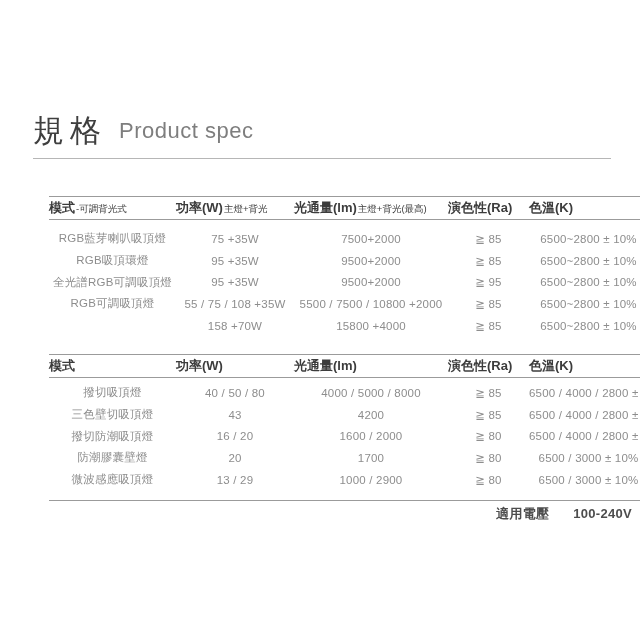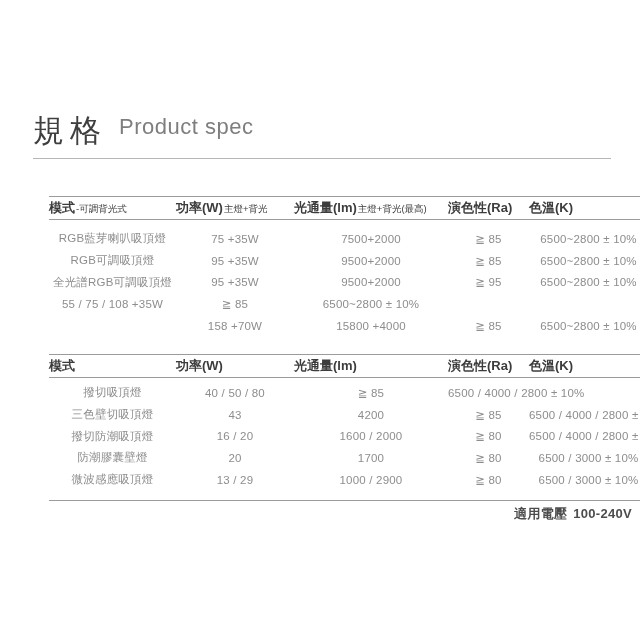--- a/index.html
+++ b/index.html
@@ -17,21 +17,21 @@
     -webkit-font-smoothing: antialiased;
   }
 
   
   .title-block {
     position: absolute;
     left: 33px;
     top: 114px;
     width: 578px;
     display: flex;
-    align-items: flex-start;
+    align-items: center;
     gap: 12px;
     border-bottom: 1px solid #b6b6b6;
     padding-bottom: 10px;
   }
   .title-zh {
     font-size: 31px;
     font-weight: 500;
     color: #3f3f3f;
     letter-spacing: 6px;
     line-height: 1.1;
@@ -99,21 +99,21 @@
   
   .voltage-note {
     position: absolute;
     top: 505px;
     right: 8px;
     font-size: 13px;
     font-weight: 600;
     color: #4d4d4d;
     letter-spacing: 0.3px;
   }
-  .voltage-note .val { margin-left: 2px; font-weight: 600; }
+  .voltage-note .val { margin-left: 20px; font-weight: 600; }
 </style>
 </head>
 <body>
 
 <div class="sheet">
 
   <header class="title-block">
     <span class="title-zh">規格</span>
     <span class="title-en">Product spec</span>
   </header>
@@ -141,35 +141,37 @@
     </div>
     <div class="tbody tbody1">
       <div class="tr">
         <div class="td">RGB藍芽喇叭吸頂燈</div>
         <div class="td">75 +35W</div>
         <div class="td">7500+2000</div>
         <div class="td">≧ 85</div>
         <div class="td">6500~2800 ± 10%</div>
       </div>
       <div class="tr">
-        <div class="td">RGB可調吸頂燈</div>
+        <div class="td">RGB吸頂環燈</div>
         <div class="td">95 +35W</div>
         <div class="td">9500+2000</div>
         <div class="td">≧ 85</div>
         <div class="td">6500~2800 ± 10%</div>
       </div>
       <div class="tr">
         <div class="td">全光譜RGB可調吸頂燈</div>
         <div class="td">95 +35W</div>
         <div class="td">9500+2000</div>
         <div class="td">≧ 95</div>
         <div class="td">6500~2800 ± 10%</div>
       </div>
       <div class="tr">
+        <div class="td">RGB可調吸頂燈</div>
         <div class="td">55 / 75 / 108  +35W</div>
+        <div class="td">5500 / 7500 / 10800 +2000</div>
         <div class="td">≧ 85</div>
         <div class="td">6500~2800 ± 10%</div>
       </div>
       <div class="tr">
         <div class="td"></div>
         <div class="td">158  +70W</div>
         <div class="td">15800 +4000</div>
         <div class="td">≧ 85</div>
         <div class="td">6500~2800 ± 10%</div>
       </div>
@@ -191,20 +193,21 @@
         <span class="th-main">演色性(Ra)</span>
       </div>
       <div class="th">
         <span class="th-main">色溫(K)</span>
       </div>
     </div>
     <div class="tbody tbody2">
       <div class="tr">
         <div class="td">撥切吸頂燈</div>
         <div class="td">40 / 50 / 80</div>
+        <div class="td">4000 / 5000 / 8000</div>
         <div class="td">≧ 85</div>
         <div class="td">6500 / 4000 / 2800 ± 10%</div>
       </div>
       <div class="tr">
         <div class="td">三色壁切吸頂燈</div>
         <div class="td">43</div>
         <div class="td">4200</div>
         <div class="td">≧ 85</div>
         <div class="td">6500 / 4000 / 2800 ± 10%</div>
       </div>

